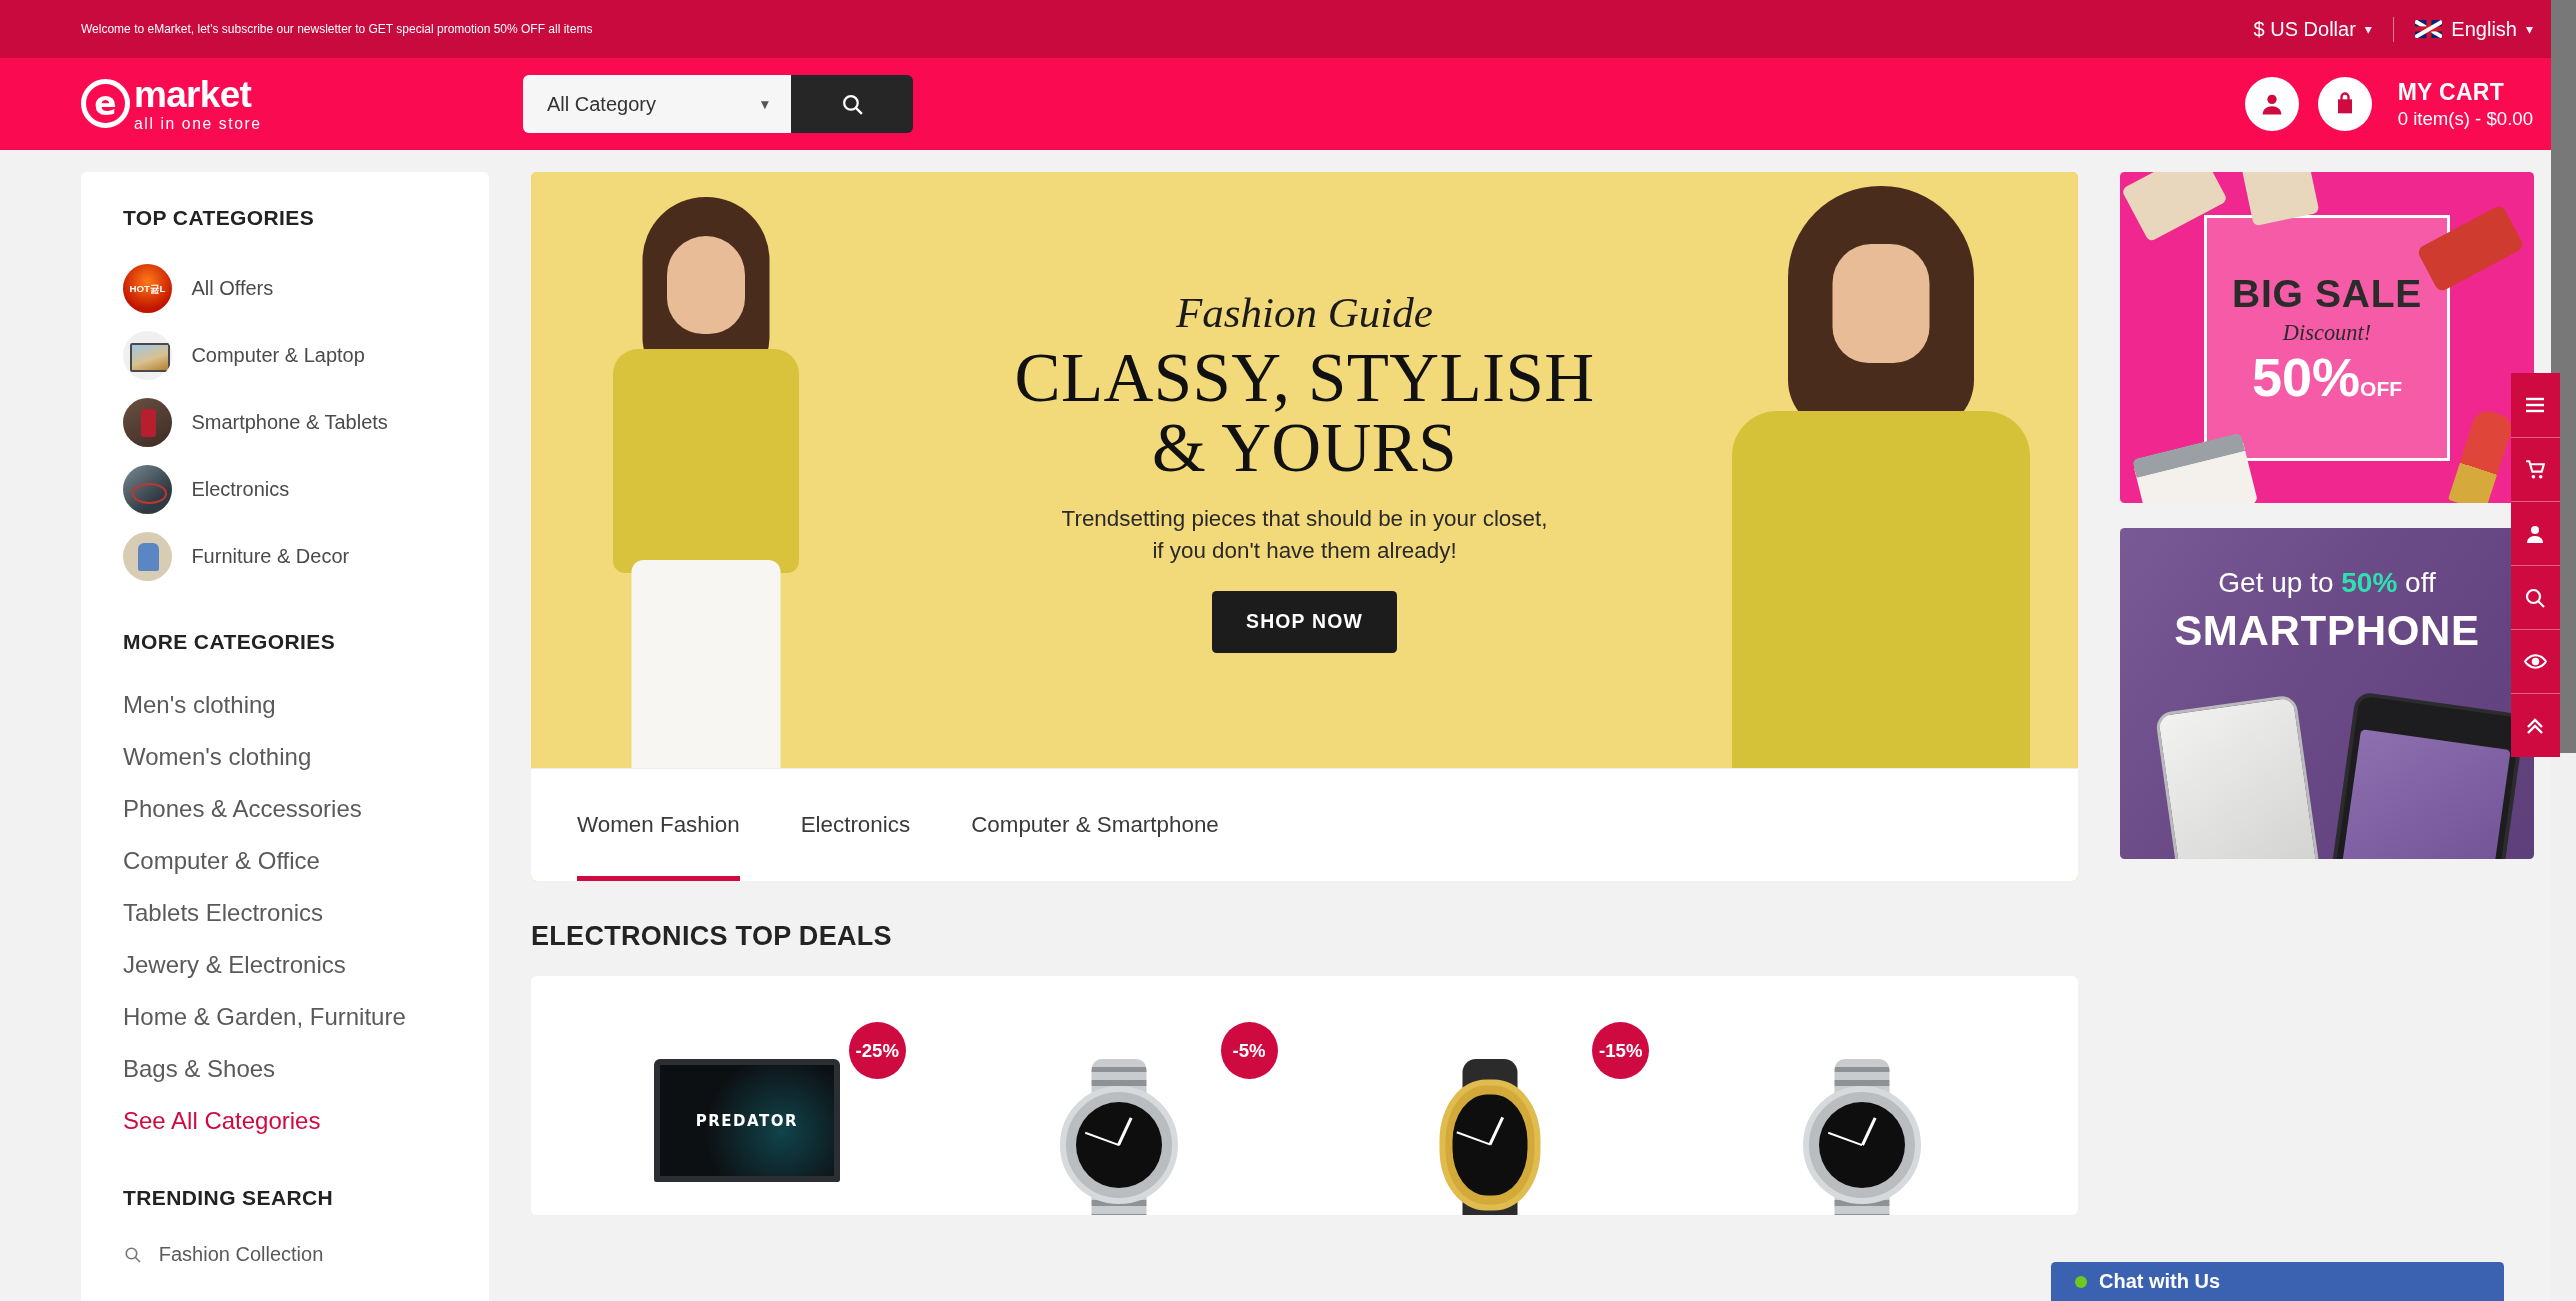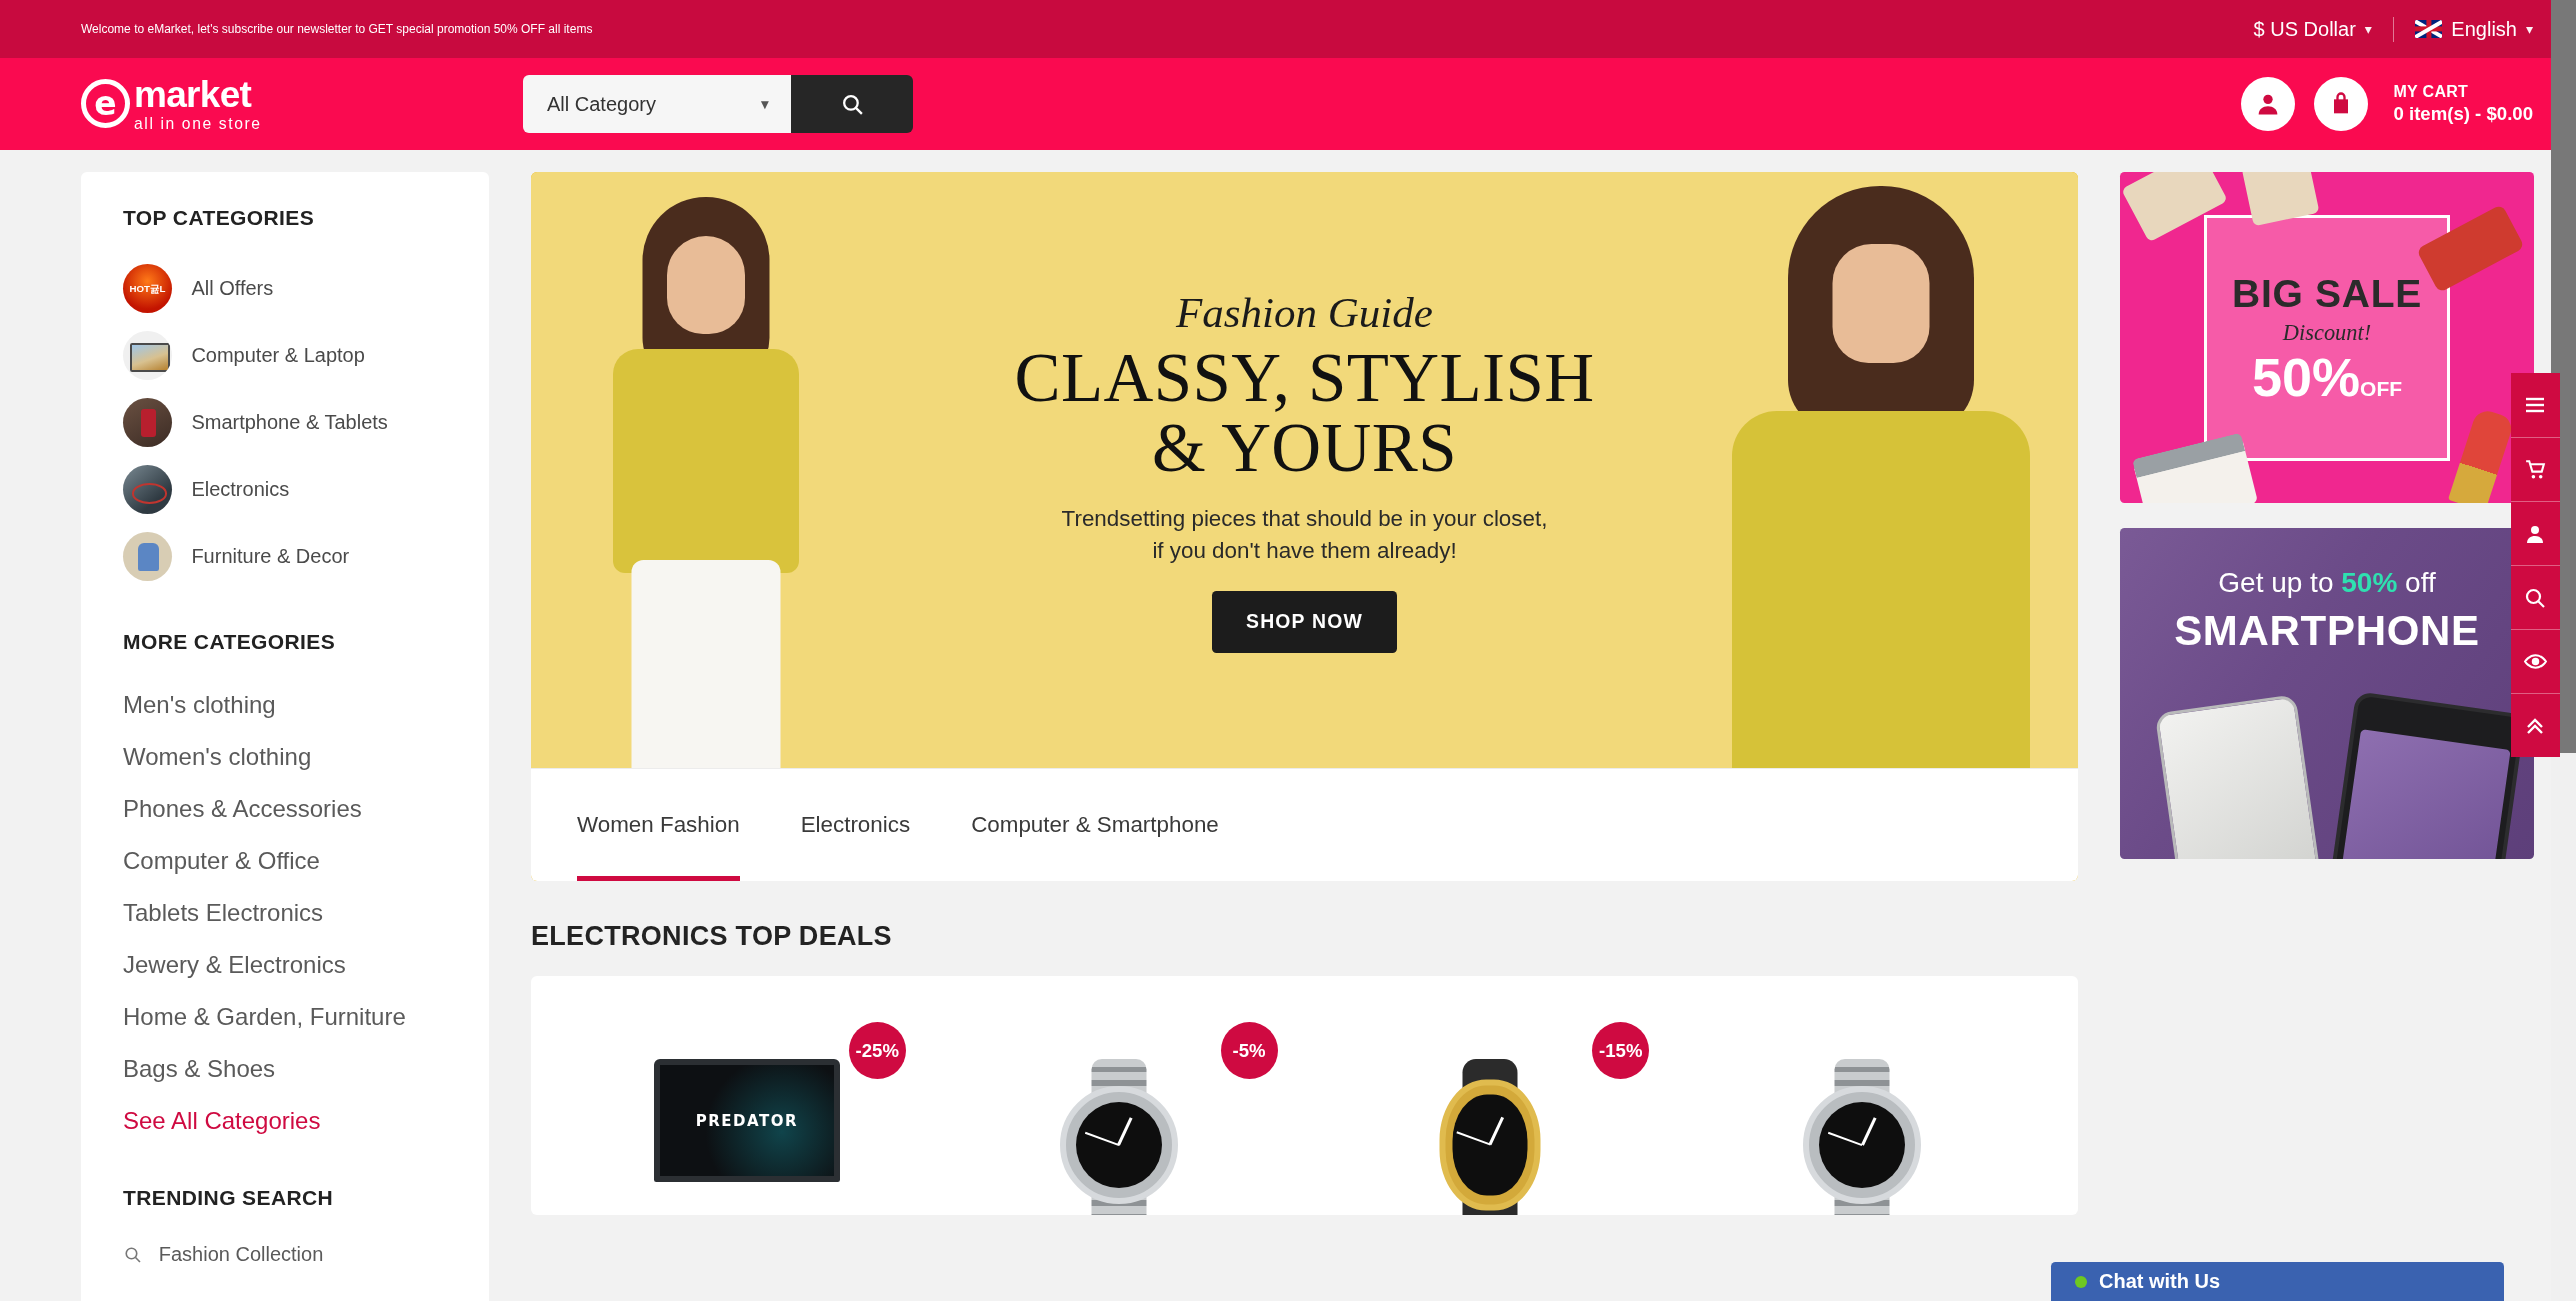--- a/index.html
+++ b/index.html
@@ -76,22 +76,22 @@
     border-radius: 0 6px 6px 0; display: flex; align-items: center;
     justify-content: center; cursor: pointer;
   }
 
   .header-right { margin-left: auto; display: flex; align-items: center; gap: 19.4px; }
   .circ-btn {
     width: 54px; height: 54px; border-radius: 50%; background: #fff;
     display: flex; align-items: center; justify-content: center; cursor: pointer;
   }
   .cart-text { color: #fff; line-height: 1.25; margin-left: 6px; }
-  .cart-title { font-size: 16px; font-weight: bold; letter-spacing: 0.3px; }
-  .cart-sub { font-size: 18.6px; font-weight: bold; }
+  .cart-title { font-size: 23px; font-weight: bold; letter-spacing: 0.3px; }
+  .cart-sub { font-size: 18.6px; font-weight: normal; }
 
   
   .content { display: flex; padding: 22.4px 42px 0 81px; gap: 0; }
 
   
   .sidebar {
     width: 408px; background: #fff; border-radius: 6px;
     padding: 34px 0 0 0; flex: 0 0 auto; height: 1163px;
   }
   .side-h {

